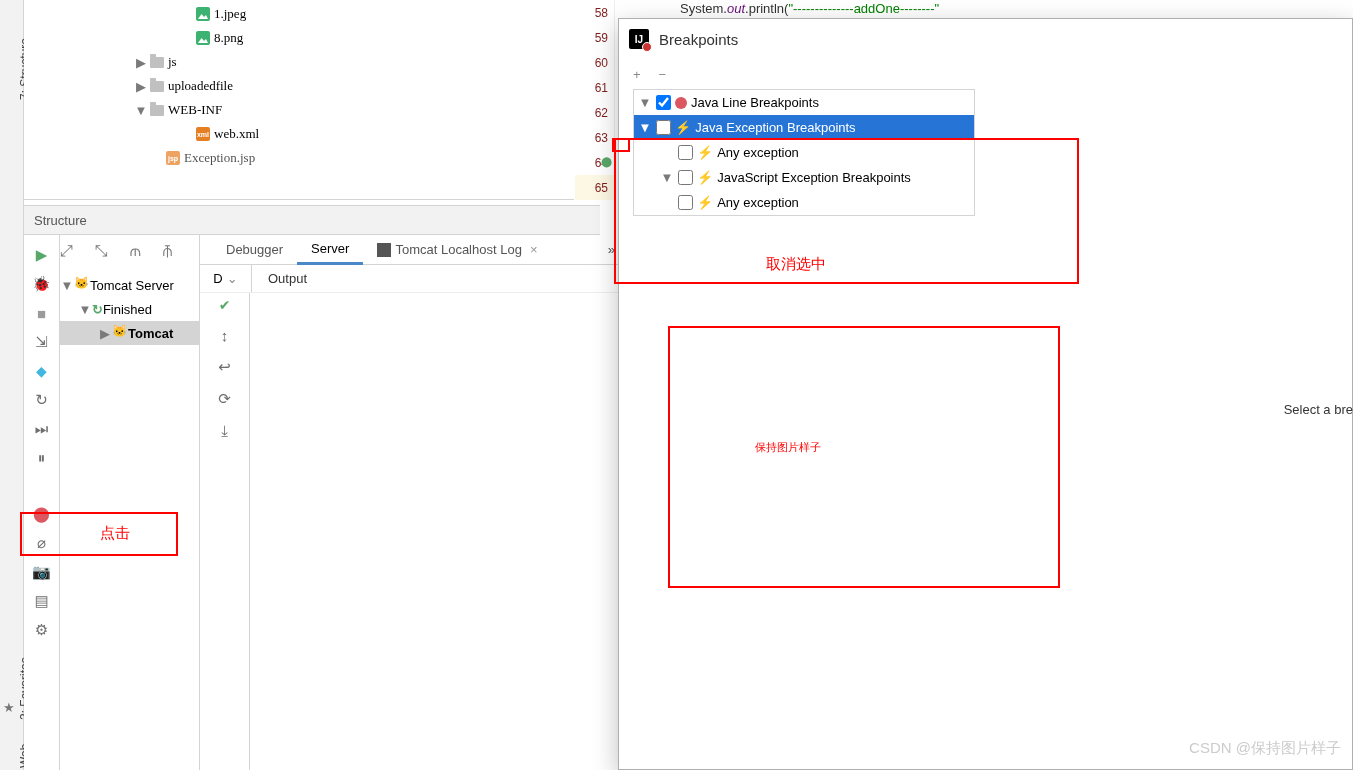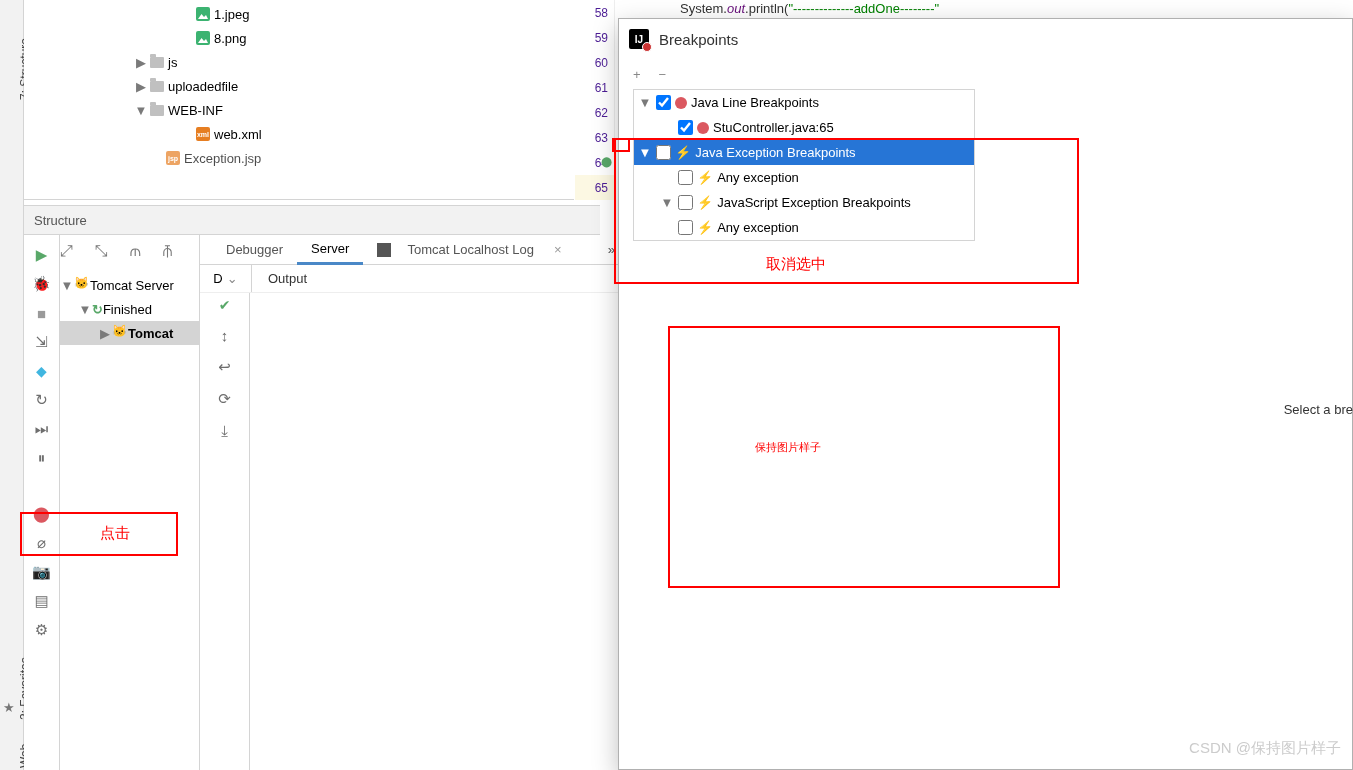--- a/index.html
+++ b/index.html
@@ -11,21 +11,21 @@
   .vtext.structure { left: 18px; top: 100px; }
   .vtext.favorites { left: 18px; top: 720px; }
   .vtext.web { left: 18px; top: 768px; }
   .star-icon { position: absolute; left: 3px; top: 700px; color: #777; font-size: 13px; }
 
   
   .project-tree { position: absolute; left: 24px; top: 0; width: 550px; height: 200px; background: #fff; padding: 2px 0 0 0; }
   .tree-row { display: flex; align-items: center; height: 24px; padding-left: 0; }
   .tree-row .arrow { width: 14px; text-align: center; color: #7a7a7a; }
   .tree-row .icon { width: 18px; display: flex; align-items: center; justify-content: center; }
-  .tree-row .label { padding-left: 2px; }
+  .tree-row .label { padding-left: 2px; font-family: Liberation Serif, serif; }
   .indent-1 { padding-left: 110px; }
   .indent-2 { padding-left: 140px; }
   .indent-3 { padding-left: 170px; }
   .img-icon { width: 14px; height: 14px; background: #3cb371; border-radius: 2px; position: relative; }
   .img-icon::after { content: ''; position: absolute; left: 2px; top: 7px; width: 10px; height: 5px; background: #fff; clip-path: polygon(0 100%, 35% 0, 60% 60%, 80% 20%, 100% 100%); }
   .folder-icon { width: 14px; height: 11px; background: #c0c0c0; border-radius: 1px; position: relative; }
   .folder-icon::before { content: ''; position: absolute; top: -3px; left: 0; width: 6px; height: 3px; background: #c0c0c0; border-radius: 1px 1px 0 0; }
   .xml-icon { width: 14px; height: 14px; background: #e67e22; border-radius: 2px; display: flex; align-items: center; justify-content: center; color: #fff; font-size: 7px; font-weight: bold; }
   .cut-off { overflow: hidden; border-bottom: 1px solid #d4d4d4; }
 
@@ -49,41 +49,41 @@
   .sv-row.sel { background: #d4d4d4; }
   .sv-row .arrow { width: 14px; text-align: center; color: #7a7a7a; }
   .tomcat-icon { width: 16px; height: 14px; display: inline-block; position: relative; }
   .tomcat-icon::before { content: '🐱'; font-size: 12px; position: absolute; top: -2px; }
   .refresh-icon { color: #59a869; font-weight: bold; font-size: 13px; }
 
   .services-center { flex: 1; display: flex; flex-direction: column; border-left: none; }
   .tabs-row { display: flex; align-items: center; height: 30px; border-bottom: 1px solid #d4d4d4; padding-left: 12px; gap: 0; }
   .tab { padding: 0 14px; height: 30px; display: flex; align-items: center; color: #555; cursor: pointer; }
   .tab.active { border-bottom: 3px solid #4a88c7; color: #000; }
-  .tab.log { display: flex; align-items: center; gap: 16px; }
+  .tab.log { display: flex; align-items: center; gap: 4px; }
   .log-icon { width: 14px; height: 14px; background: #555; display: inline-block; }
   .tab-close { color: #999; margin-left: 4px; }
   .tab-more { margin-left: auto; margin-right: 4px; color: #555; }
 
   .output-row { display: flex; align-items: center; height: 28px; border-bottom: 1px solid #eee; }
   .output-d { width: 52px; display: flex; align-items: center; justify-content: center; gap: 4px; border-right: 1px solid #d4d4d4; height: 100%; }
   .output-label { padding-left: 16px; color: #333; }
 
   .left-gutter { width: 50px; border-right: 1px solid #d4d4d4; display: flex; flex-direction: column; align-items: center; padding-top: 4px; gap: 14px; }
   .check-green { color: #59a869; font-size: 14px; }
   .gutter-ico { color: #6e6e6e; font-size: 15px; }
   .output-body { display: flex; flex: 1; }
 
   
   .red-box-click { position: absolute; left: 20px; top: 512px; width: 158px; height: 44px; border: 2px solid #ff0000; pointer-events: none; }
   .red-text-click { position: absolute; left: 100px; top: 524px; color: #ff0000; font-size: 15px; }
 
   
   .editor-gutter { position: absolute; left: 575px; top: 0; width: 40px; background: #fff; border-right: 1px solid #eee; height: 200px; }
-  .ln { height: 25px; display: flex; align-items: center; justify-content: flex-end; padding-right: 6px; color: #4c1d95; font-size: 12px; }
+  .ln { height: 25px; display: flex; align-items: center; justify-content: flex-end; padding-right: 6px; color: #7f1d1d; font-size: 12px; }
   .ln.hl { background: #fcf8e3; }
   .editor-gutter-icon { position: absolute; left: 601px; top: 156px; color: #59a869; font-size: 10px; }
 
   .editor-code { position: absolute; left: 680px; top: 0; color: #333; font-family: Consolas, monospace; font-size: 14px; }
   .editor-code .kw-out { font-style: italic; color: #660e7a; }
   .editor-code .str { color: #008000; }
 
   
   .bp-popup { position: absolute; left: 618px; top: 18px; width: 735px; height: 752px; background: #fff; border: 1px solid #b0b0b0; box-shadow: 0 8px 24px rgba(0,0,0,.25); }
   .bp-title { display: flex; align-items: center; height: 40px; padding-left: 10px; gap: 10px; }
@@ -280,25 +280,20 @@
     <span>−</span>
   </div>
 
   <div class="bp-tree">
     <div class="bp-row">
       <span class="arrow">▼</span>
       <input type="checkbox" checked="" style="">
       <span class="dot"></span>
       <span>Java Line Breakpoints</span>
     </div>
-    <div class="bp-row bp-child">
-      <input type="checkbox" checked="" style="">
-      <span class="dot"></span>
-      <span>StuController.java:65</span>
-    </div>
     <div class="bp-row sel">
       <span class="arrow">▼</span>
       <input type="checkbox" style="">
       <span class="lightning">⚡</span>
       <span>Java Exception Breakpoints</span>
     </div>
     <div class="bp-row bp-child">
       <input type="checkbox" style="">
       <span class="lightning">⚡</span>
       <span>Any exception</span>

